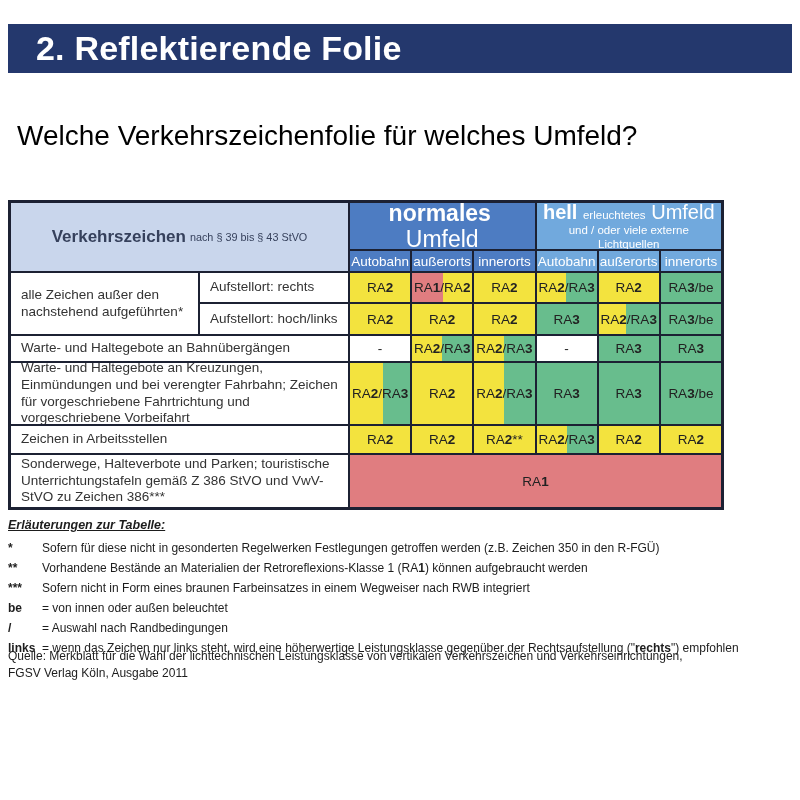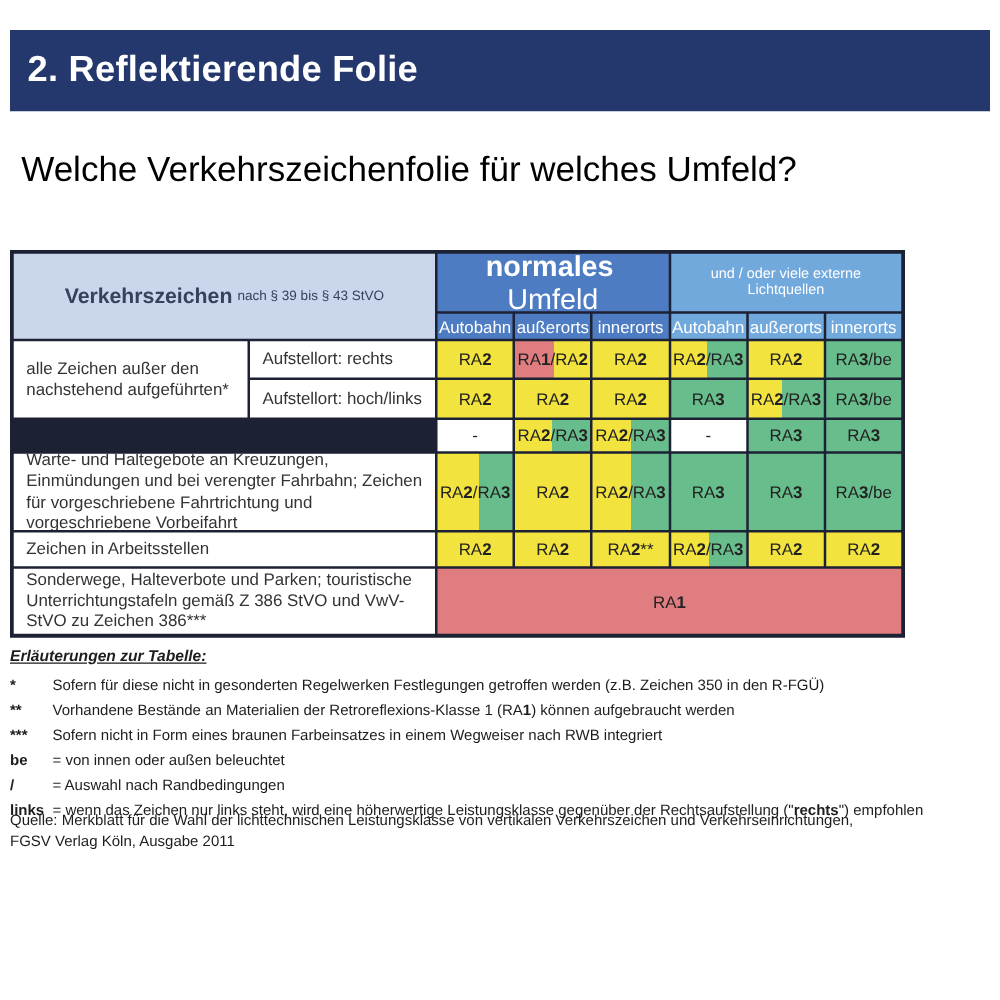--- a/index.html
+++ b/index.html
@@ -2,24 +2,24 @@
 <html style="--navy: #24386d; --panel-blue: #c9d6ec; --normal-blue: #4d7cc2; --hell-blue: #71a9dd; --yellow: #f3e33e; --green: #68bd8d; --red: #e07d80; --grid: #1c2133;"><head>
 <meta charset="utf-8">
 <style>
   * { margin:0; padding:0; box-sizing:border-box; }
   html,body { width:800px; height:800px; background:#fff; }
   body { font-family:"Liberation Sans", sans-serif; color:#333; position:relative; }
 
   .page { position:absolute; inset:0; background:#fff; }
 
   .title-bar {
-    position:absolute; left:8px; top:24px; width:784px; height:65px;
+    position:absolute; left:8px; top:24px; width:784px; height:49px;
     background:var(--navy,#24386d); color:#fff;
-    display:flex; align-items:center; padding-left:14px;
-    font-size:29px; font-weight:bold; letter-spacing:.2px;
+    display:flex; align-items:center; padding-left:28px;
+    font-size:34px; font-weight:bold; letter-spacing:.2px;
   }
 
   .main-heading {
     position:absolute; left:17px; top:120px; width:760px;
     font-size:28px; font-weight:400; color:#000000;
   }
 
   
   .matrix {
     position:absolute; left:8px; top:200px; width:716px;
@@ -85,20 +85,21 @@
     <div class="cell corner" style="grid-area:1/1/3/3">
         <b>Verkehrszeichen</b> 
         <small>nach § 39 bis § 43 StVO</small>
       </div>
 
     <div class="cell env env-normal" style="grid-area:1/3/2/6">
       <div><b>normales</b> Umfeld</div>
     </div>
 
     <div class="cell env env-hell" style="grid-area:1/6/2/9">
+      <div><b>hell</b>&nbsp;<small>erleuchtetes</small>&nbsp;Umfeld</div>
       <div class="line2">und / oder viele externe Lichtquellen</div>
     </div>
 
     <div class="cell sh sh-n" style="grid-row:2;grid-column:3">Autobahn</div>
     <div class="cell sh sh-n" style="grid-row:2;grid-column:4">außerorts</div>
     <div class="cell sh sh-n" style="grid-row:2;grid-column:5">innerorts</div>
     <div class="cell sh sh-h" style="grid-row:2;grid-column:6">Autobahn</div>
     <div class="cell sh sh-h" style="grid-row:2;grid-column:7">außerorts</div>
     <div class="cell sh sh-h" style="grid-row:2;grid-column:8">innerorts</div>
 
@@ -112,20 +113,21 @@
     <div class="cell data bg-green" style="grid-row:3;grid-column:8">RA<b>3</b>/be</div>
 
     <div class="cell lbl" style="grid-row:4;grid-column:2">Aufstellort: hoch/links</div>
     <div class="cell data bg-yellow" style="grid-row:4;grid-column:3">RA<b>2</b></div>
     <div class="cell data bg-yellow" style="grid-row:4;grid-column:4">RA<b>2</b></div>
     <div class="cell data bg-yellow" style="grid-row:4;grid-column:5">RA<b>2</b></div>
     <div class="cell data bg-green" style="grid-row:4;grid-column:6">RA<b>3</b></div>
     <div class="cell data split" style="grid-row:4;grid-column:7;--a:var(--yellow);--b:var(--green);--p:45%">RA<b>2</b>/RA<b>3</b></div>
     <div class="cell data bg-green" style="grid-row:4;grid-column:8">RA<b>3</b>/be</div>
 
+    <div class="cell lbl" style="grid-area:5/1/6/3">Warte- und Haltegebote an Bahnübergängen</div>
     <div class="cell data bg-white" style="grid-row:5;grid-column:3">-</div>
     <div class="cell data split" style="grid-row:5;grid-column:4;--a:var(--yellow);--b:var(--green);--p:50%">RA<b>2</b>/RA<b>3</b></div>
     <div class="cell data split" style="grid-row:5;grid-column:5;--a:var(--yellow);--b:var(--green);--p:50%">RA<b>2</b>/RA<b>3</b></div>
     <div class="cell data bg-white" style="grid-row:5;grid-column:6">-</div>
     <div class="cell data bg-green" style="grid-row:5;grid-column:7">RA<b>3</b></div>
     <div class="cell data bg-green" style="grid-row:5;grid-column:8">RA<b>3</b></div>
 
     <div class="cell lbl" style="grid-area:6/1/7/3">Warte- und Haltegebote an Kreuzungen, Einmündungen und bei verengter Fahrbahn; Zeichen für vorgeschriebene Fahrtrichtung und vorgeschriebene Vorbeifahrt</div>
     <div class="cell data split" style="grid-row:6;grid-column:3;--a:var(--yellow);--b:var(--green);--p:55%">RA<b>2</b>/RA<b>3</b></div>
     <div class="cell data bg-yellow" style="grid-row:6;grid-column:4">RA<b>2</b></div>

